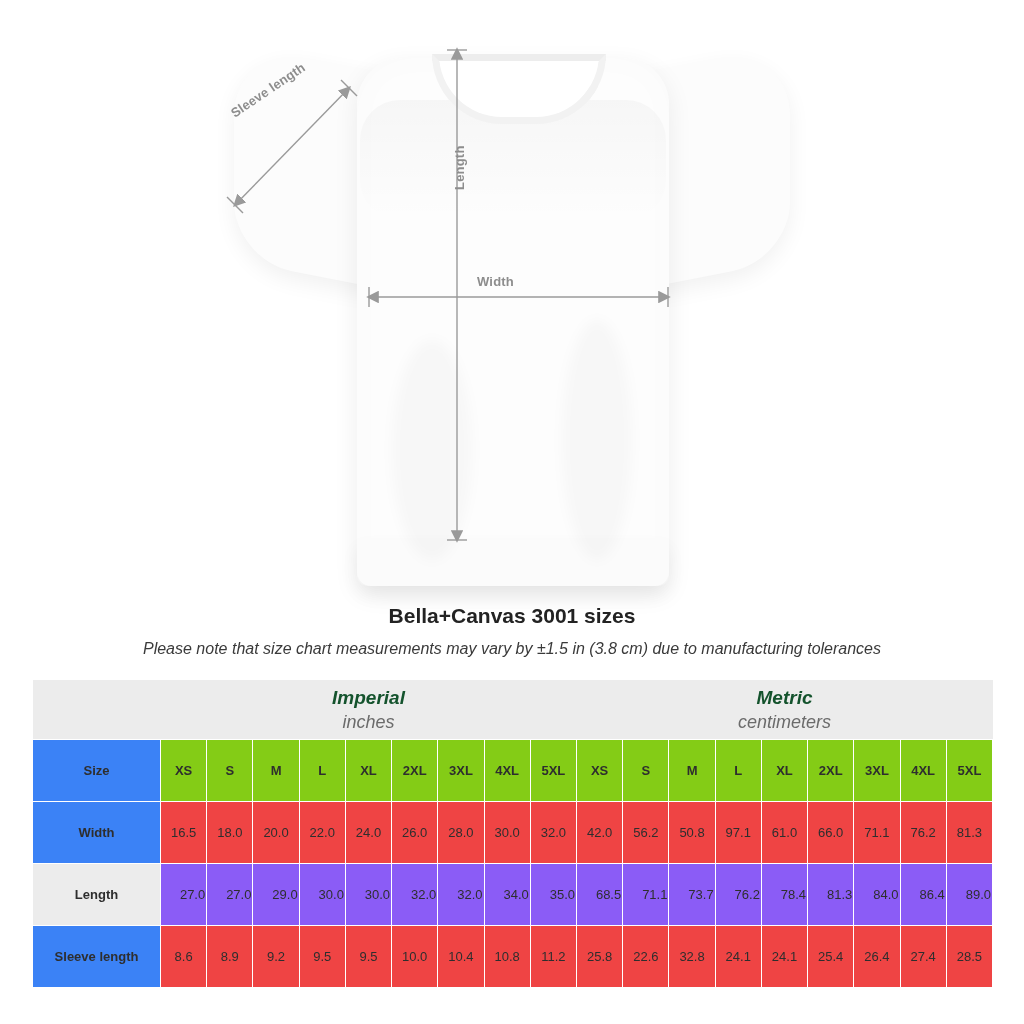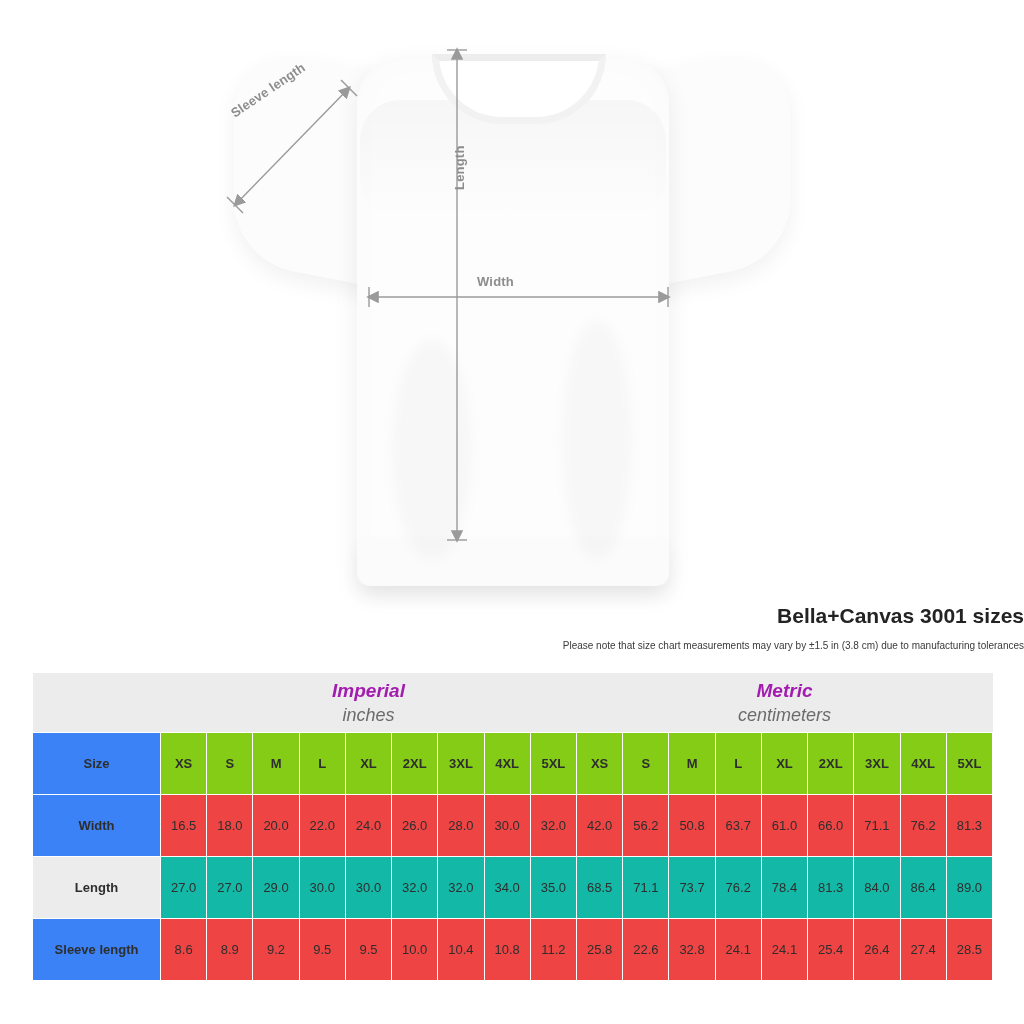--- a/index.html
+++ b/index.html
@@ -124,31 +124,32 @@
     transform-origin: left top;
   }
   #label-width {
     left: 477px;
     top: 274px;
   }
 
   
   .caption-block {
     width: 1024px;
-    text-align: right;
+    text-align: center;
     margin-top: 24px;
   }
   .chart-title {
     font-size: 21px;
     font-weight: bold;
     color: #232323;
     margin: 0 0 12px 0;
   }
   .chart-note {
-    font-size: 10px;
+    font-size: 16px;
+    font-style: italic;
     color: #3a3a3a;
     margin: 0;
   }
 
   
   .table-wrap {
     margin: 22px auto 0 auto;
     width: 960px;
   }
   table.size-table {
@@ -163,21 +164,21 @@
   }
   .group-cell {
     height: 78px;
     text-align: center;
     vertical-align: middle;
   }
   .group-cell .g-main {
     font-size: 19px;
     font-style: italic;
     font-weight: bold;
-    color: #a21caf;
+    color: #14532d;
     display: block;
     line-height: 1.25;
   }
   .group-cell .g-sub {
     font-size: 18px;
     font-style: italic;
     color: #6b6b6b;
     display: block;
     margin-top: 2px;
   }
@@ -199,21 +200,21 @@
   }
   th.colhead {
     background: #84cc16;
     font-weight: bold;
     font-size: 13px;
   }
   td.val {
     background: #ef4444;
     font-weight: normal;
   }
-  tr.alt td.val { background: #14b8a6; }
+  tr.alt td.val { background: #8b5cf6; text-align: right; }
   tr.alt td.rowhead { background: #ececec; }
 </style>
 </head>
 <body>
 
 <div class="illustration">
 
   <div class="shirt-wrap">
     <div class="sleeve left"></div>
     <div class="sleeve right"></div>
@@ -323,21 +324,21 @@
           <td class="val">20.0</td>
           <td class="val">22.0</td>
           <td class="val">24.0</td>
           <td class="val">26.0</td>
           <td class="val">28.0</td>
           <td class="val">30.0</td>
           <td class="val">32.0</td>
           <td class="val">42.0</td>
           <td class="val">56.2</td>
           <td class="val">50.8</td>
-          <td class="val">63.7</td>
+          <td class="val">97.1</td>
           <td class="val">61.0</td>
           <td class="val">66.0</td>
           <td class="val">71.1</td>
           <td class="val">76.2</td>
           <td class="val">81.3</td>
         </tr>
         <tr class="alt">
           <td class="rowhead">Length</td>
           <td class="val">27.0</td>
           <td class="val">27.0</td>

